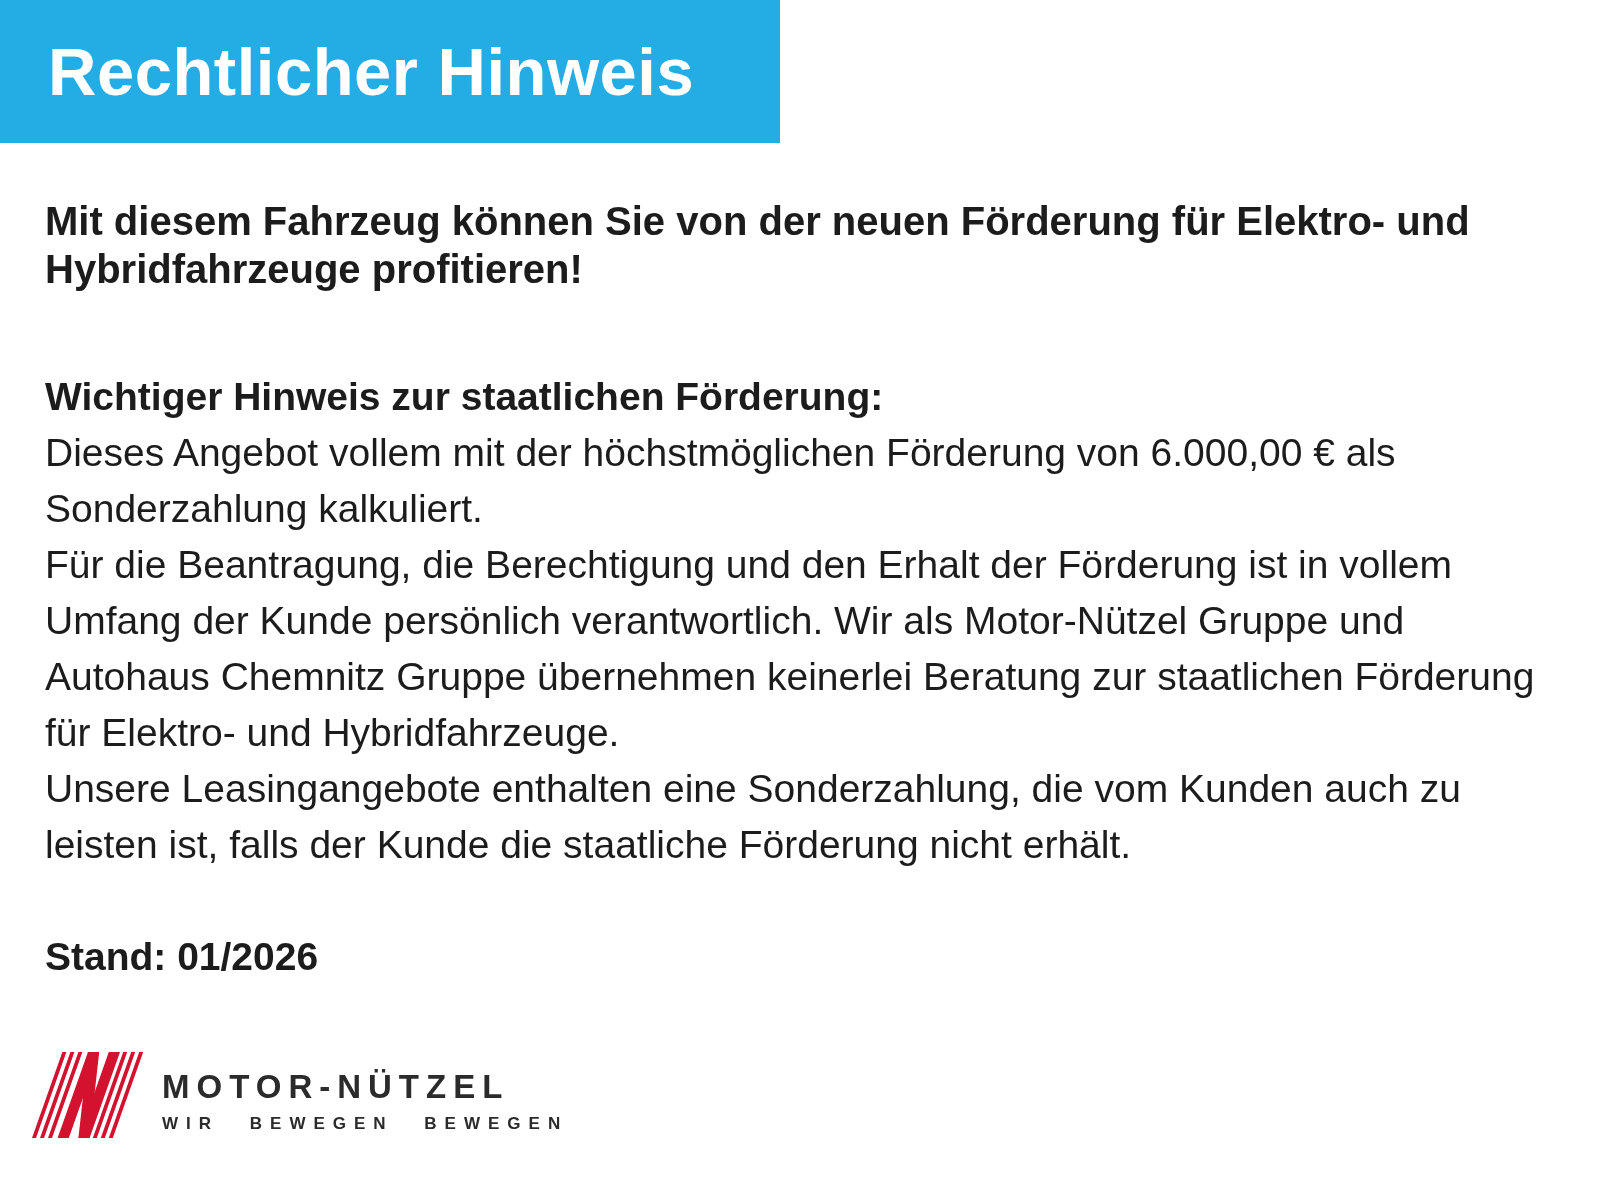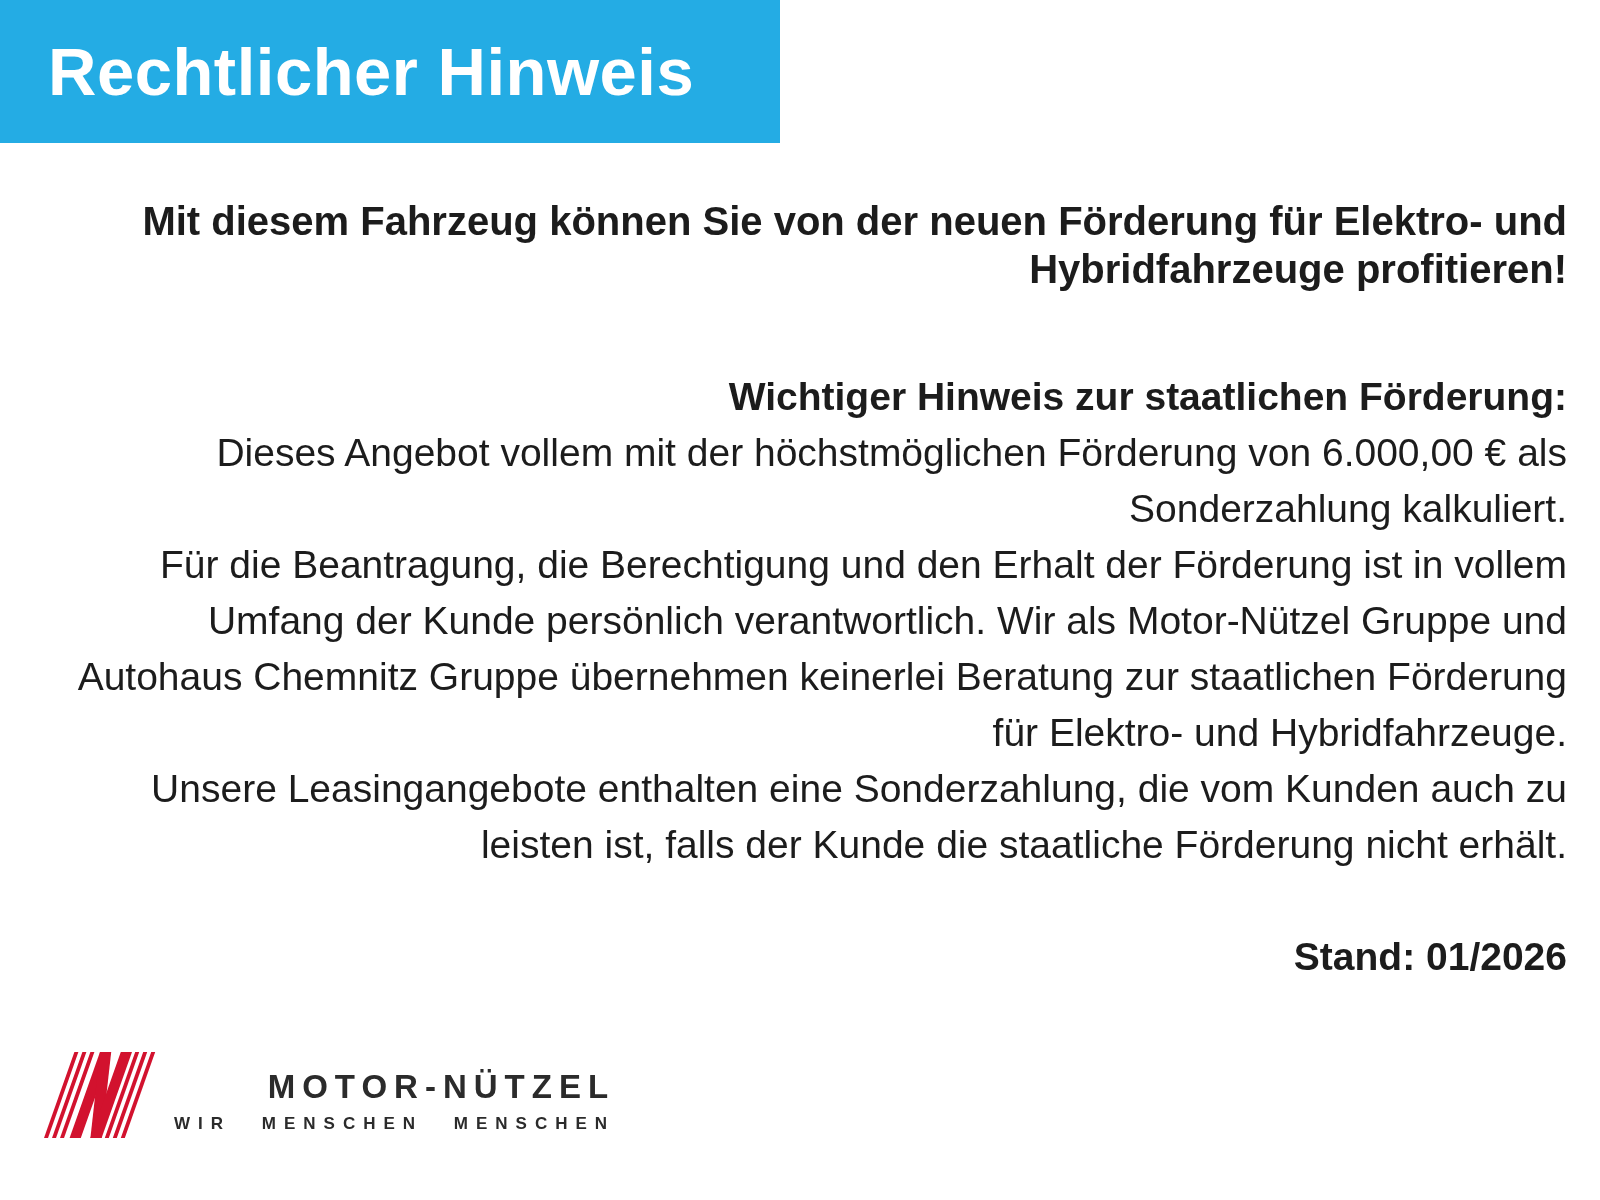--- a/index.html
+++ b/index.html
@@ -11,21 +11,20 @@
     font-family: "Liberation Sans", sans-serif;
     color: #1c1c1c;
     overflow: hidden;
     position: relative;
   }
   .page {
     position: relative;
     width: 1600px;
     height: 916px;
     background: #ffffff;
-    text-align: right;
   }
 
   
   .banner {
     position: absolute;
     left: 0;
     top: 0;
     width: 780px;
     height: 143px;
     background: #24ace4;
@@ -69,21 +68,21 @@
   .date-line {
     margin-top: 56px;
     font-size: 39px;
     line-height: 56px;
     font-weight: bold;
   }
 
   
   .logo {
     position: absolute;
-    left: 44px;
+    left: 32px;
     top: 1052px;
     display: flex;
     align-items: flex-end;
   }
   .logo-mark {
     width: 112px;
     height: 86px;
     flex: 0 0 auto;
   }
   .logo-textblock {
@@ -140,17 +139,17 @@
       <polygon points="32,100 46,100 84,0 70,0" fill="#d2122e"></polygon>
       <polygon points="70,0 84,0 72,100 58,100" fill="#d2122e"></polygon>
       <polygon points="58,100 72,100 110,0 96,0" fill="#d2122e"></polygon>
 
       <polygon points="76,100 81,100 119,0 114,0" fill="#d2122e"></polygon>
       <polygon points="86,100 91,100 129,0 124,0" fill="#d2122e"></polygon>
       <polygon points="96,100 101,100 139,0 134,0" fill="#d2122e"></polygon>
     </svg>
     <div class="logo-textblock">
       <div class="logo-name">MOTOR-NÜTZEL</div>
-      <div class="logo-tagline">WIR MENSCHEN MENSCHEN</div>
+      <div class="logo-tagline">WIR BEWEGEN BEWEGEN</div>
     </div>
   </div>
 
 </div>
 
 </body></html>

